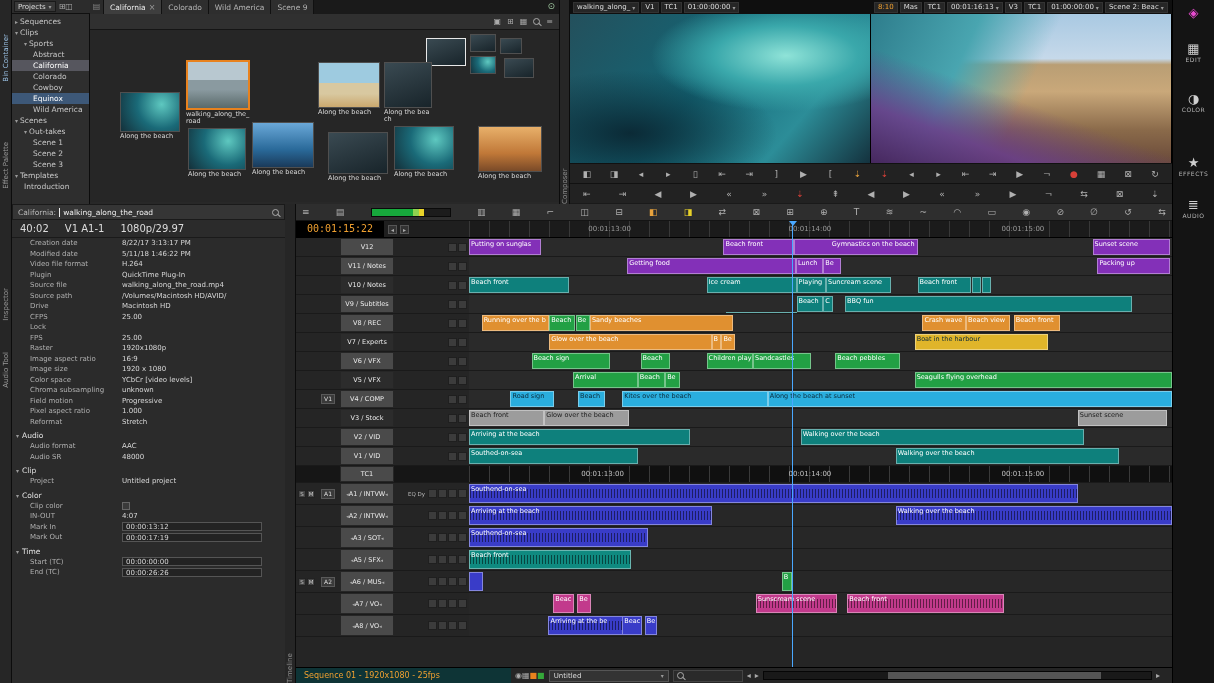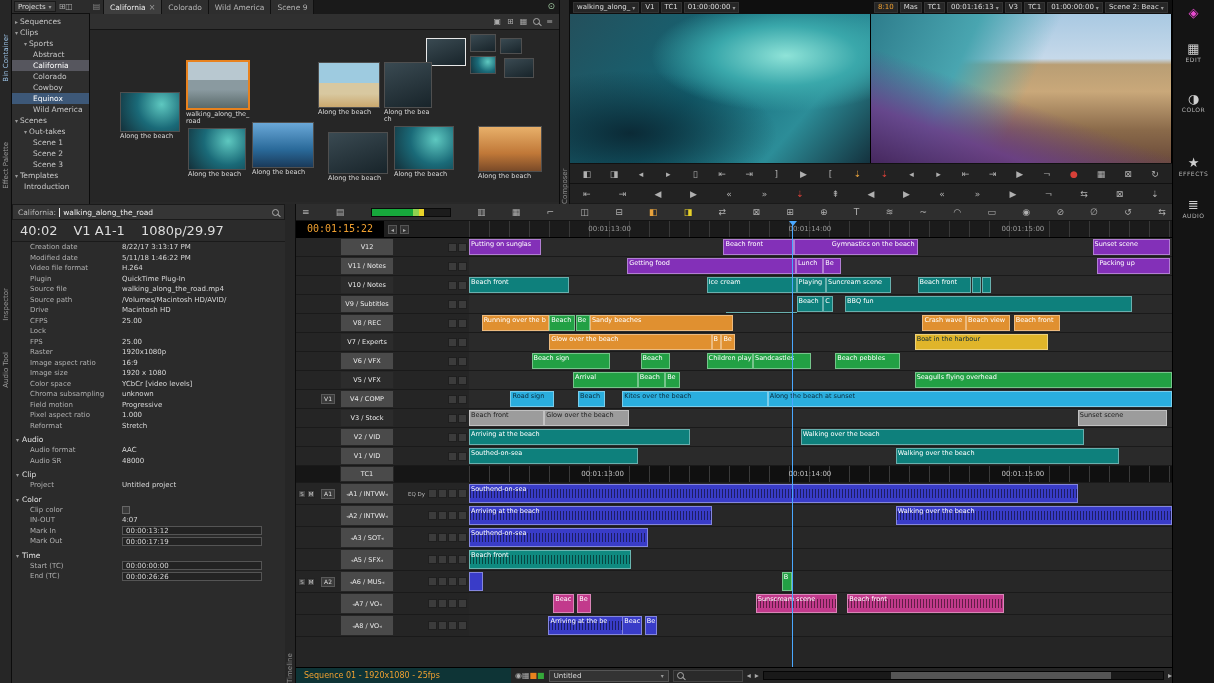--- a/index.html
+++ b/index.html
@@ -47,21 +47,21 @@
   
   #search-bar{position:absolute;left:12px;top:204px;width:273px;height:16px;background:#353535;border:1px solid #1a1a1a;display:flex;align-items:center;gap:3px;padding:0 5px}
   #search-bar .scope{color:#bbb;font-size:7.5px}
   #search-bar .caret{width:1px;height:9px;background:#eee}
   #search-bar .sval{color:#eee;font-size:7.5px}
   .mag{width:7px;height:7px;border:1px solid #aaa;border-radius:50%;position:relative;display:inline-block;flex:none}
   .mag::after{content:"";position:absolute;width:4px;height:1px;background:#aaa;transform:rotate(45deg);right:-3px;bottom:-1px}
   #search-bar .mag{margin-left:auto}
   
   #insp-panel{position:absolute;left:12px;top:220px;width:273px;height:463px;background:#2b2b2b;overflow:hidden}
-  #insp-head{display:flex;gap:16px;font-size:13px;color:#ddd;padding:3px 8px;border-bottom:1px solid #1a1a1a}
+  #insp-head{display:flex;gap:16px;font-size:10px;color:#ddd;padding:3px 8px;border-bottom:1px solid #1a1a1a}
   .isec{display:flex;gap:3px;align-items:center;padding:4px 4px 1px;color:#e4e4e4;font-size:7.5px}
   .isec .arr{font-size:6px;color:#999}
   .irow{display:flex;padding-left:18px;height:10.5px;align-items:center}
   .il{width:92px;color:#b0b0b0;font-size:7px;flex:none;white-space:nowrap}
   .iv{color:#d8d8d8;font-size:7px;white-space:nowrap}
   .iv.box{border:1px solid #555;background:#232323;width:140px;padding:0 3px;height:9px;line-height:8px}
   .iv.chk{width:8px;height:8px;border:1px solid #666;background:#3a3a3a}
   
   #composer{position:absolute;left:560px;top:0;width:612px;height:204px;background:#1a1a1a;display:flex}
   #comp-strip{width:10px;background:#262626;border-right:1px solid #0c0c0c;display:flex;justify-content:center;padding-top:20px}
@@ -115,21 +115,21 @@
   .clip{position:absolute;top:1px;bottom:1px;border:1px solid rgba(255,255,255,.38);overflow:hidden}
   .cl{font-size:6.5px;color:#fff;padding:0 1px;white-space:nowrap;display:block}
   .c-purple{background:#8330b8}.c-teal{background:#0e807c}.c-orange{background:#e09030}
   .c-yellow{background:#e0b52a}.c-green{background:#22a044}.c-cyan{background:#2aaede}
   .c-gray{background:#9c9c9c}.c-blue{background:#393cc8}.c-mag{background:#c23a8c}.c-tealw{background:#0f8a80}
   .c-gray .cl{color:#1d1d1d}.c-cyan .cl,.c-yellow .cl{color:#0a2a3a}
   .wave{background-image:repeating-linear-gradient(90deg,rgba(0,0,0,.5) 0 1px,transparent 1px 3px);background-size:100% 55%;background-position:center;background-repeat:no-repeat}
   #tl-overlay{position:absolute;left:173px;right:0;top:17px;bottom:16px;pointer-events:none}
   #playhead{position:absolute;left:46%;top:0;bottom:0;width:1px;background:#4aa8ff}
   #playhead::before{content:"";position:absolute;left:-3px;top:0;border-left:4px solid transparent;border-right:4px solid transparent;border-top:5px solid #4aa8ff}
-  #tl-bottom{position:absolute;left:0;right:0;bottom:0;height:16px;background:#252525;display:flex;align-items:center;gap:4px;border-top:1px solid #000;padding-right:0}
+  #tl-bottom{position:absolute;left:0;right:0;bottom:0;height:16px;background:#252525;display:flex;align-items:center;gap:4px;border-top:1px solid #000;padding-right:12px}
   .seqchip{background:#0e3436;color:#f0a030;font-size:8px;padding:0 8px;height:16px;line-height:15px;width:215px;flex:none;white-space:nowrap;overflow:hidden}
   .bbic{font-size:8px;color:#aaa}
   .preset{background:#333;border:1px solid #555;font-size:7px;color:#ddd;height:12px;line-height:10px;padding:0 4px;display:flex;align-items:center;gap:12px;width:120px;justify-content:space-between}
   .bsearch{width:70px;height:12px;background:#2a2a2a;border:1px solid #444;display:flex;align-items:center;padding:0 3px}
   .nav{color:#aaa;font-size:8px}
   .scrollbar{flex:1;height:9px;background:#191919;border:1px solid #060606;position:relative}
   .sthumb{position:absolute;left:32%;width:55%;top:0;bottom:0;background:#555}
 </style>
 </head>
 <body>

